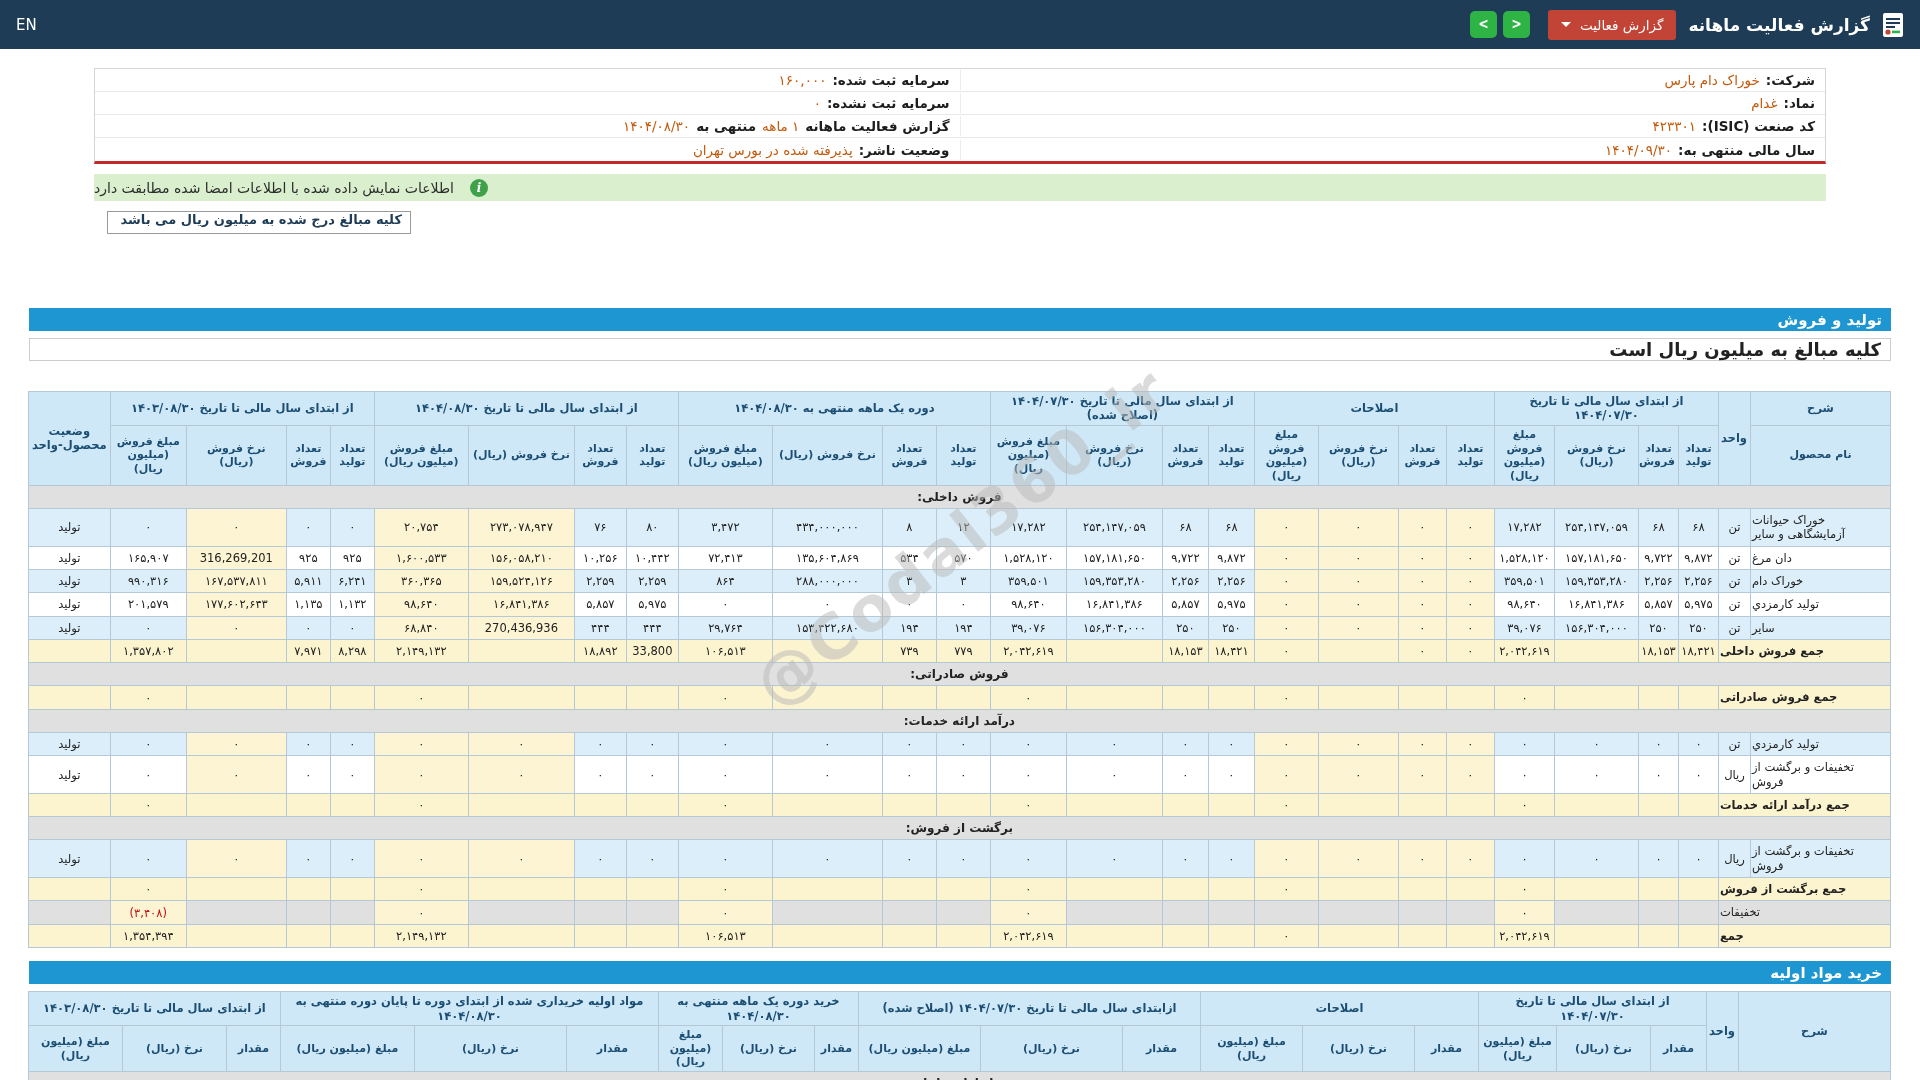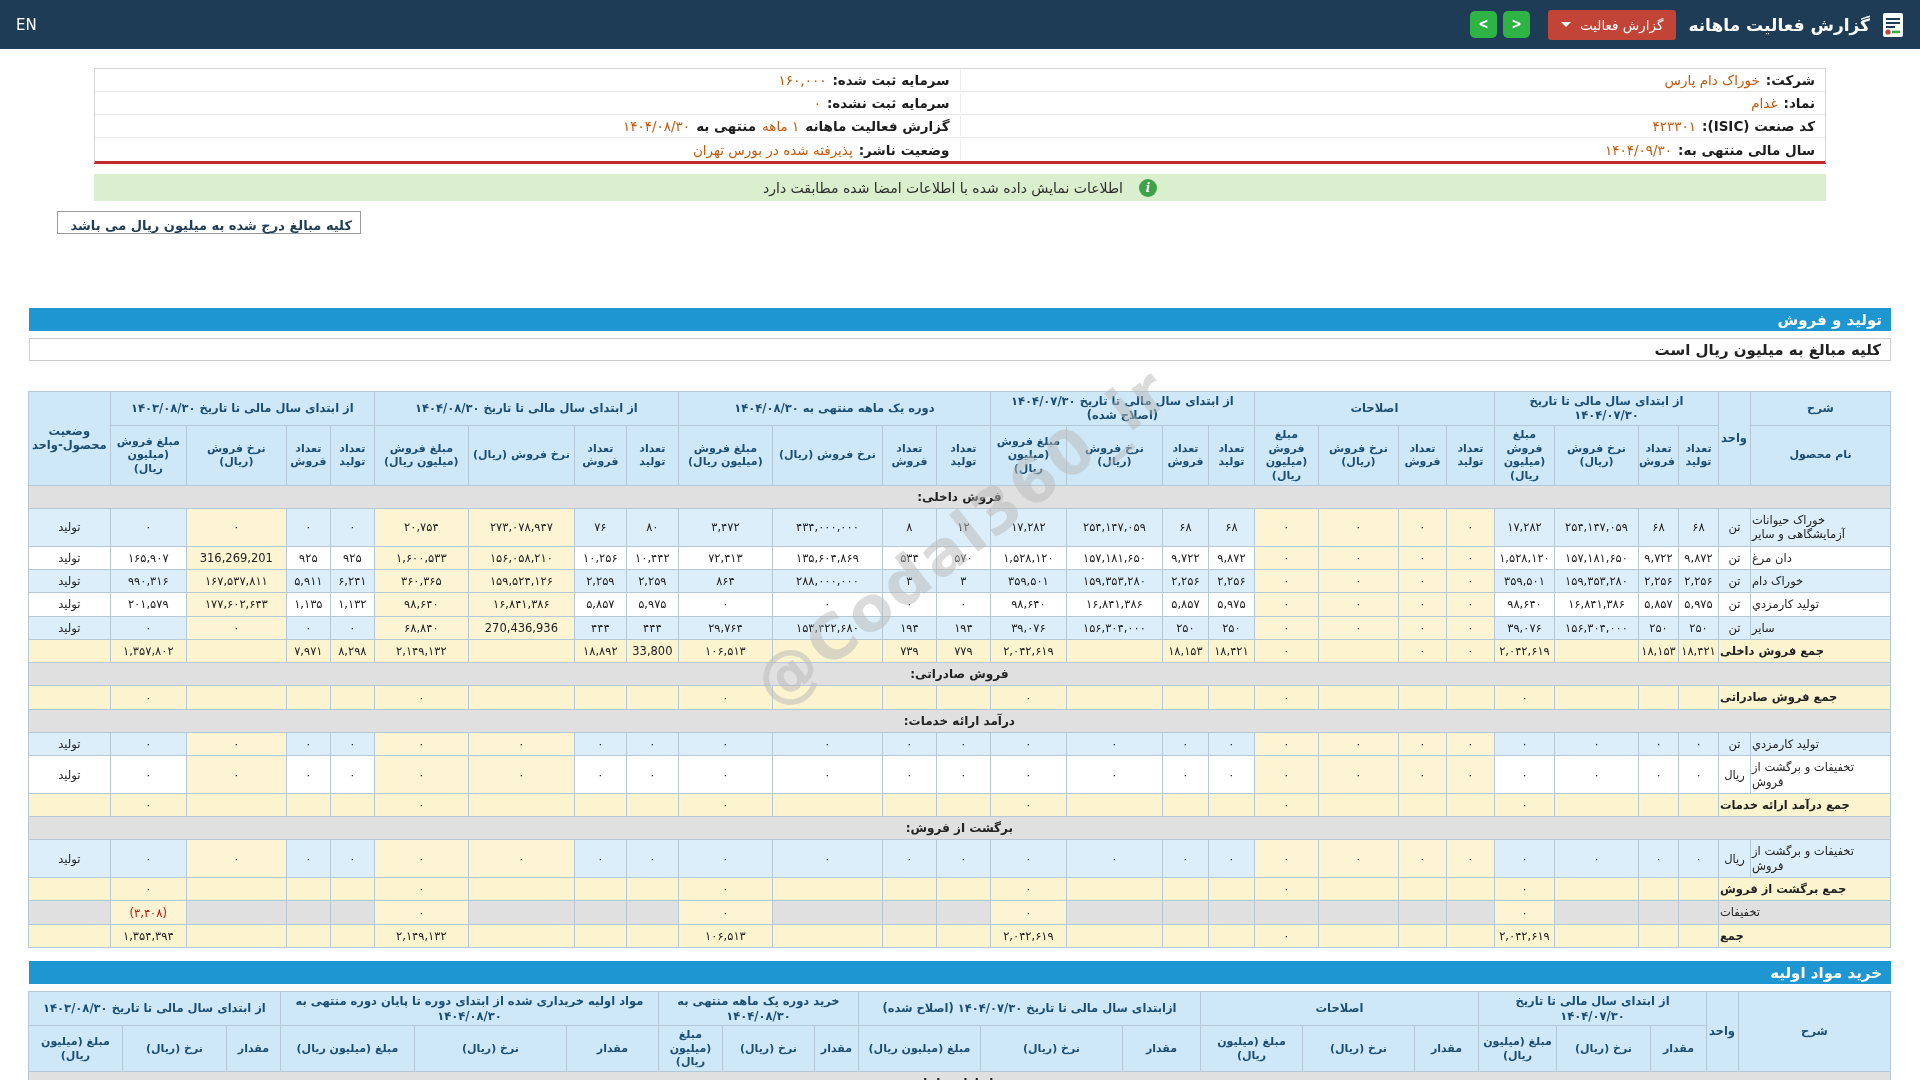--- a/index.html
+++ b/index.html
@@ -21,34 +21,34 @@
   
   .info-wrap{margin:19px 94px 0;border:1px solid #d5d5d5;border-bottom:3px solid var(--divider-red,#c3272e);background:#fff}
   .info-row{display:flex;border-bottom:1px solid #e8e8e8;min-height:23px;align-items:center;font-size:13.5px}
   .info-row:last-child{border-bottom:none}
   .info-cell{flex:1;display:flex;align-items:center;padding:2px 10px;gap:6px}
   .info-cell.rhalf{border-left:1px solid #ececec}
   .lbl{font-weight:bold;color:#1d1d1d;white-space:nowrap}
   .val{color:var(--value-orange,#c25a0d);white-space:nowrap}
 
   
-  .notice{margin:10px 94px 0;background:var(--notice-green-bg,#d9efce);height:27px;display:flex;align-items:center;justify-content:center;gap:16px;font-size:14px;color:#2d2d2d}
+  .notice{margin:10px 94px 0;background:var(--notice-green-bg,#d9efce);height:27px;display:flex;align-items:center;justify-content:flex-end;gap:16px;font-size:14px;color:#2d2d2d}
   .info-icon{width:18px;height:18px;border-radius:50%;background:var(--notice-icon-green,#3fa24a);color:#fff;
     display:inline-flex;align-items:center;justify-content:center;font-style:italic;font-weight:bold;font-size:12px;font-family:"DejaVu Serif",serif}
   .info-icon::after{content:"i"}
 
   
-  .unit-note{margin:10px auto 0 57px;width:304px;height:23px;border:1px solid #9a9a9a;background:#fff;
-    display:flex;align-items:flex-end;padding:0 8px;font-size:13px;font-weight:bold;color:#1e3c55}
+  .unit-note{margin:10px auto 0 107px;width:304px;height:23px;border:1px solid #9a9a9a;background:#fff;
+    display:flex;align-items:flex-start;padding:0 8px;font-size:13px;font-weight:bold;color:#1e3c55}
 
   
   .sec-bar{margin:0 29px;background:var(--accent-blue,#1e96d2);color:#fff;font-size:15px;font-weight:bold;height:23px;display:flex;align-items:center;padding:0 9px}
   .sec-bar.first{margin-top:74px}
   .sec-bar.second{margin-top:13px}
-  .sub-note{margin:7px 29px 0;border:1px solid #cccccc;height:23px;display:flex;align-items:center;padding:0 9px;font-size:15px;font-weight:bold;color:#222;background:#fff}
+  .sub-note{margin:7px 29px 0;border:1px solid #cccccc;height:23px;display:flex;align-items:center;padding:0 9px;font-size:18px;font-weight:bold;color:#222;background:#fff}
 
   
   table.rpt{border-collapse:collapse;margin:30px 29px 0;table-layout:fixed;width:1862px;font-size:11.5px}
   table#table2{margin-top:7px}
   .rpt th,.rpt td{border:1px solid #b5c8d6;text-align:center;vertical-align:middle;padding:4px 1px;overflow:hidden;white-space:nowrap}
   .rpt thead th{background:var(--header-blue-bg,#cfe8f8);color:#1b4e72;font-weight:bold;font-size:11px;white-space:normal;line-height:1.25;padding:2px 3px}
   .rpt thead tr:first-child th{font-size:11.5px}
   .rpt td.name{text-align:left;padding-right:6px;white-space:normal;line-height:1.25}
   tr.r-blue td{background:var(--row-blue,#dbeef9)}
   tr.r-white td{background:#fff}

